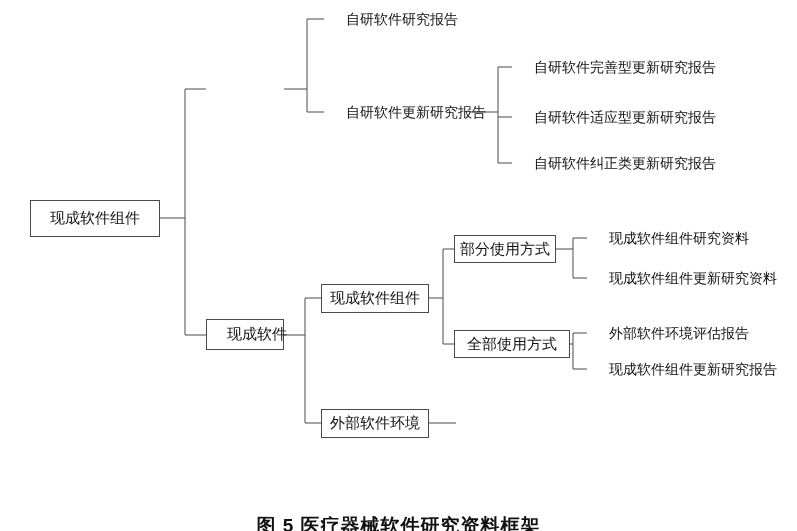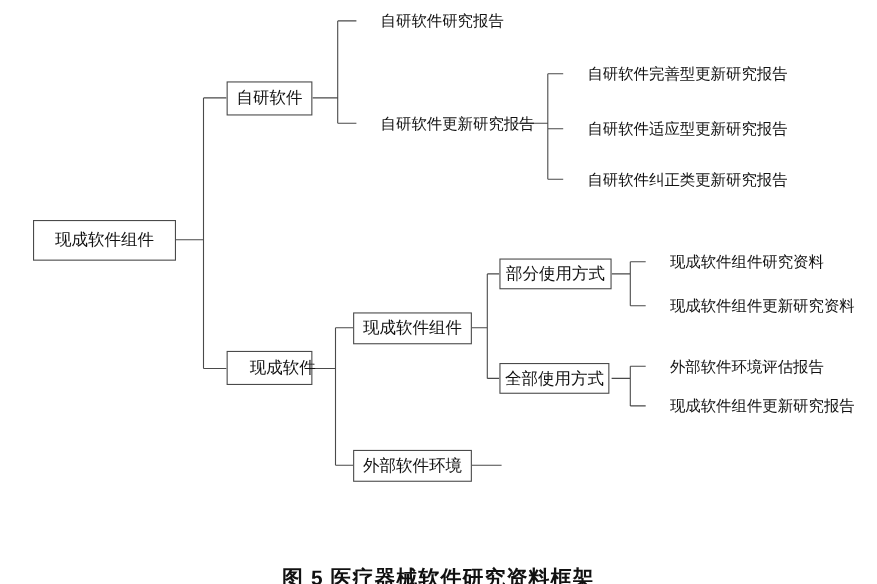--- a/index.html
+++ b/index.html
@@ -65,23 +65,20 @@
          M429 298 H443 M443 249 V344 M443 249 H454 M443 344 H454
          M556 249 H573 M573 238 V278 M573 238 H587 M573 278 H587
          M556 344 H573 M573 333 V369 M573 333 H587 M573 369 H587
          M429 423 H456" fill="none" stroke="#4a4a4a" stroke-width="1"></path>
   </svg>
 
   <div class="box" style="left:30px;top:200px;width:130px;height:37px;">
     <span>现成软件组件</span>
   </div>
 
-  <div class="box" style="left:206px;top:74px;width:78px;height:31px;">
-    <span>自研软件</span>
-  </div>
 
   <div class="box" style="left:206px;top:319px;width:78px;height:31px;padding-left:24px;">
     <span>现成软件</span>
   </div>
 
   <div class="leaf" style="left:326px;top:11px;">自研软件研究报告</div>
 
   <div class="leaf" style="left:326px;top:104px;">自研软件更新研究报告</div>
 
   <div class="leaf" style="left:514px;top:59px;">自研软件完善型更新研究报告</div>
@@ -91,21 +88,21 @@
   <div class="leaf" style="left:514px;top:155px;">自研软件纠正类更新研究报告</div>
 
   <div class="box" style="left:321px;top:284px;width:108px;height:29px;">
     <span>现成软件组件</span>
   </div>
 
   <div class="box" style="left:454px;top:235px;width:102px;height:28px;">
     <span>部分使用方式</span>
   </div>
 
-  <div class="box" style="left:454px;top:330px;width:100px;height:28px;">
+  <div class="box" style="left:454px;top:330px;width:116px;height:28px;">
     <span>全部使用方式</span>
   </div>
 
   <div class="box" style="left:321px;top:409px;width:108px;height:29px;">
     <span>外部软件环境</span>
   </div>
 
   <div class="leaf" style="left:589px;top:230px;">现成软件组件研究资料</div>
 
   <div class="leaf" style="left:589px;top:270px;">现成软件组件更新研究资料</div>

